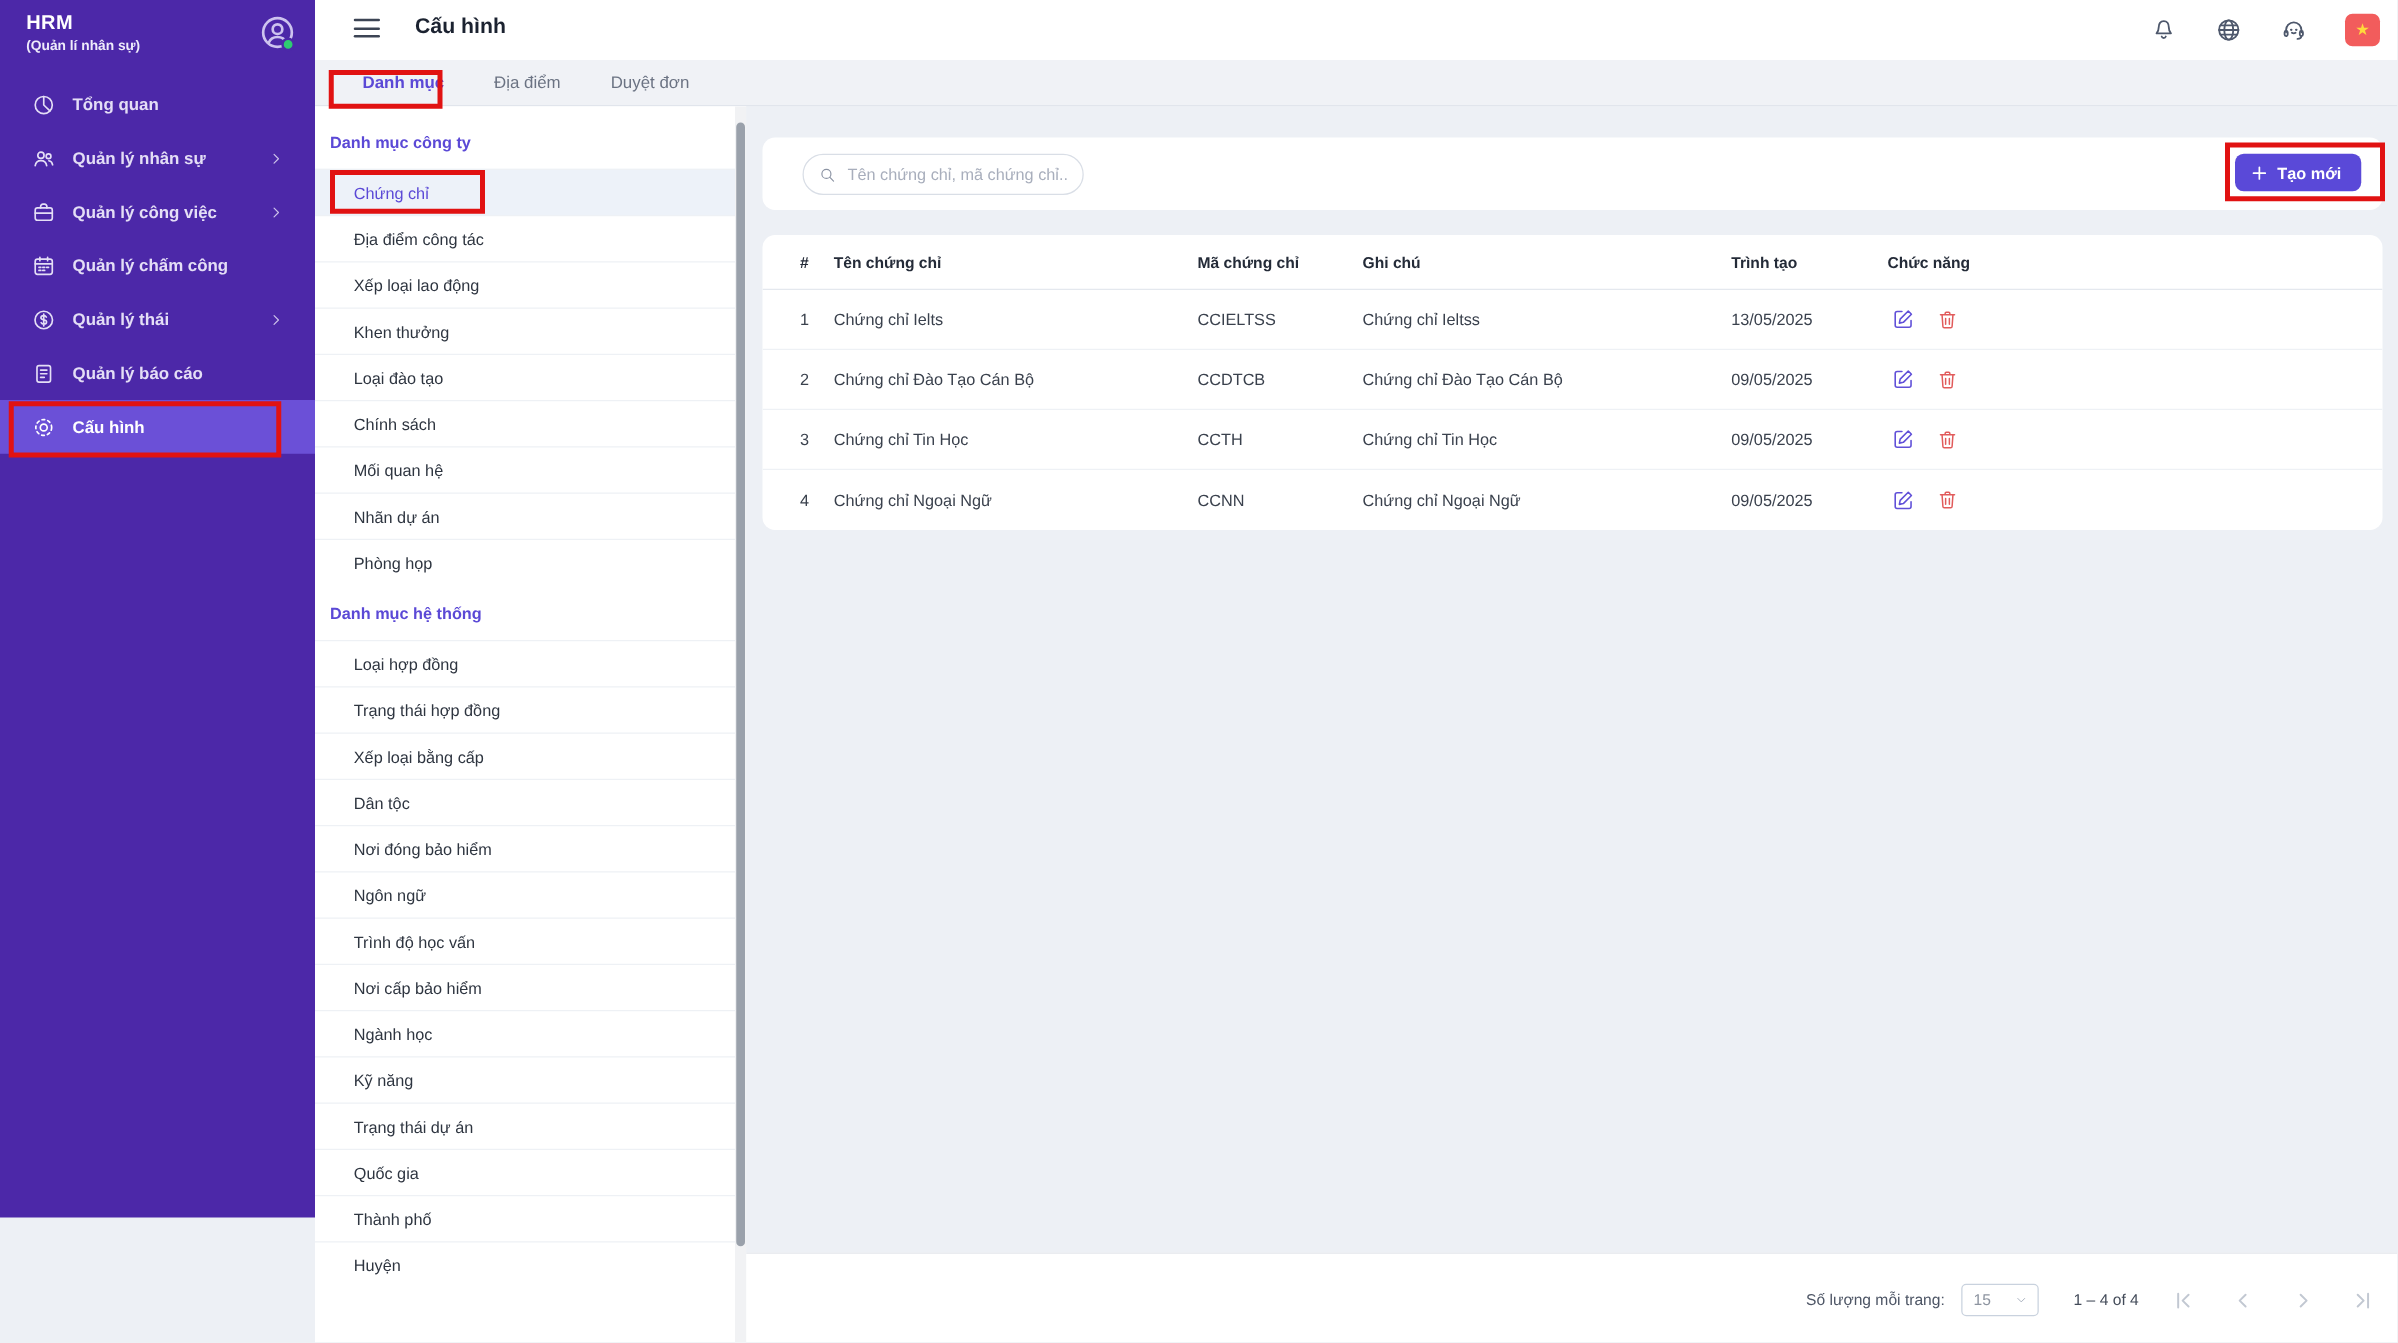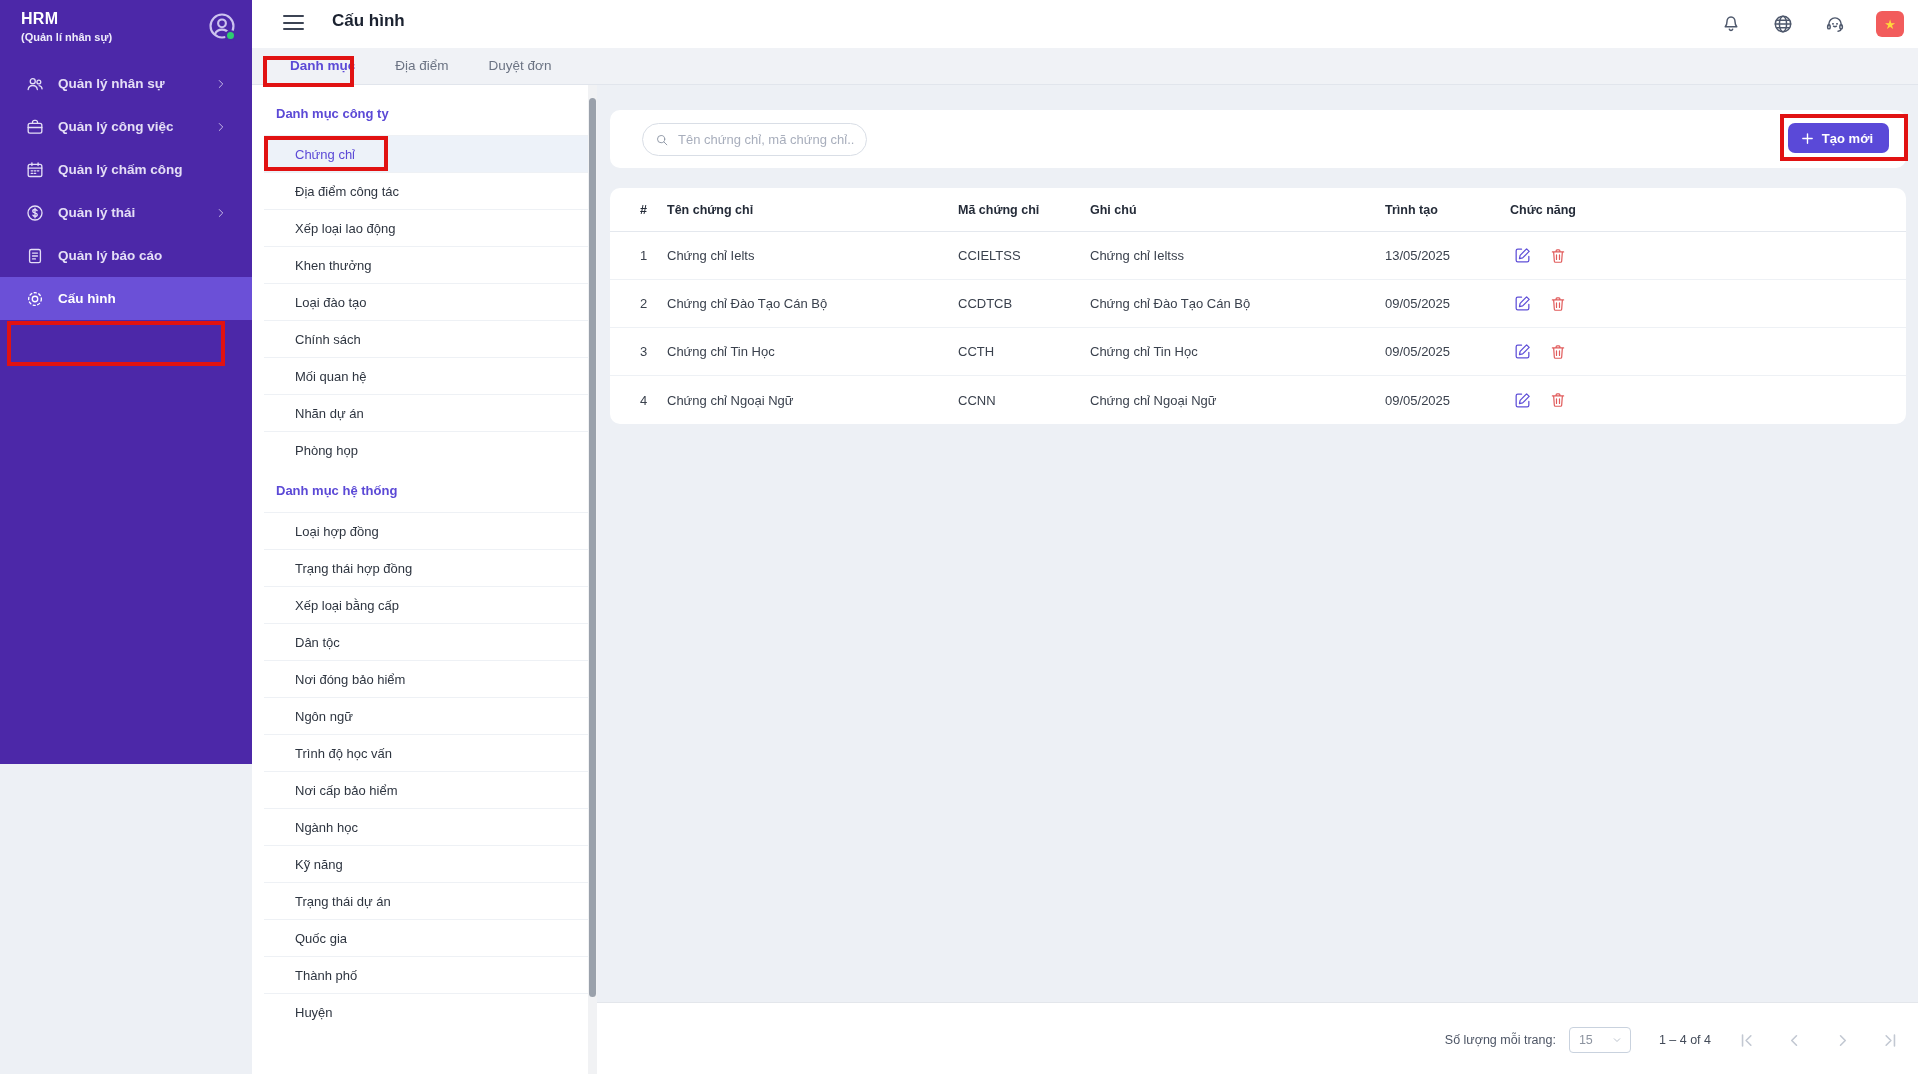--- a/index.html
+++ b/index.html
@@ -2,21 +2,21 @@
 <html><head>
 <meta charset="utf-8">
 <style>
   * { margin:0; padding:0; box-sizing:border-box; }
   html,body { width:1918px; height:1074px; overflow:hidden; }
   body { font-family:"Liberation Sans","DejaVu Sans",sans-serif; background:#edf0f5; position:relative; font-size:13px; color:#333a45; }
   svg { display:block; }
   .ico { stroke:currentColor; fill:none; stroke-width:1.6; stroke-linecap:round; stroke-linejoin:round; }
 
   
-  .sidebar { position:absolute; left:0; top:0; width:252px; height:764px; background:#4c28a8; color:#e9e5f8; z-index:2; }
+  .sidebar { position:absolute; left:0; top:0; width:252px; height:974px; background:#4c28a8; color:#e9e5f8; z-index:2; }
   .brand { position:relative; padding:10px 0 0 21px; height:62px; }
   .brand-title { font-size:16px; font-weight:bold; color:#ffffff; letter-spacing:.3px; }
   .brand-sub { font-size:11px; font-weight:bold; color:#efecfb; margin-top:3px; }
   .avatar-wrap { position:absolute; right:14px; top:10px; width:32px; height:32px; color:#cdc3ef; }
   .avatar-dot { position:absolute; right:2px; bottom:1px; width:11px; height:11px; border-radius:50%; background:#2ecc71; border:2px solid #4c28a8; }
   .nav { margin-top:0; }
   .nav-item { height:43px; display:flex; align-items:center; padding:0 24px 0 25px; cursor:pointer; font-size:13.5px; font-weight:bold; color:#e4def6; }
   .nav-item .nav-ic { width:20px; height:20px; margin-right:13px; flex:0 0 auto; }
   .nav-item .nav-label { flex:1 1 auto; }
   .nav-item .nav-chev { width:14px; height:14px; opacity:.85; }
@@ -30,21 +30,21 @@
   .header-icons { position:absolute; right:14px; top:0; height:48px; display:flex; align-items:center; gap:30px; color:#4e586c; }
   .hicon { width:22px; height:22px; cursor:pointer; }
   .flag { width:28px; height:26px; border-radius:6px; background:#f25c5c; color:#ffd93b; display:flex; align-items:center; justify-content:center; font-size:13px; cursor:pointer; font-family:"DejaVu Sans",sans-serif; }
 
   
   .tabbar { position:absolute; left:252px; top:48px; width:1666px; height:37px; background:#f0f2f6; border-bottom:1px solid #e1e5ec; display:flex; align-items:center; padding-left:25px; gap:14px; }
   .tab { padding:0 13px; font-size:13.5px; color:#6b7383; cursor:pointer; line-height:30px; }
   .tab.active { color:#5b49d6; font-weight:bold; }
 
   
-  .catpanel { position:absolute; left:252px; top:85px; width:345px; height:989px; background:#ffffff; padding-top:6px; overflow:hidden;padding-left:12px; }
+  .catpanel { position:absolute; left:252px; top:85px; width:345px; height:989px; background:#ffffff; padding-top:6px; overflow:hidden; }
   .cat-group-header { height:44px; display:flex; align-items:center; padding-left:12px; color:#5b49d6; font-size:13px; font-weight:bold; }
   .cat-item { height:37px; display:flex; align-items:center; padding-left:31px; font-size:13px; color:#2e3540; border-top:1px solid #eef1f5; cursor:pointer; background:#fff; }
   .cat-item.selected { background:#edf2f9; color:#5b49d6; }
   .cat-scroll-track { position:absolute; left:336px; top:0; width:9px; height:989px; background:#f1f2f4; }
   .cat-scroll-thumb { position:absolute; left:337px; top:13px; width:7px; height:899px; background:#9aa1ab; border-radius:4px; cursor:grab; }
 
   
   .main { position:absolute; left:597px; top:85px; width:1321px; height:917px; background:#edf0f5; }
   .search-card { position:absolute; left:13px; top:25px; width:1296px; height:58px; background:#ffffff; border-radius:10px; }
   .search-box { position:absolute; left:32px; top:13px; width:225px; height:33px; border:1px solid #d9dee6; border-radius:17px; background:#fff; display:flex; align-items:center; padding:0 12px; color:#9aa2b1; }
@@ -91,20 +91,29 @@
     <div class="avatar-wrap">
       <svg class="ico" viewBox="0 0 24 24" width="32" height="32">
           <circle cx="12" cy="12" r="8.6"></circle>
           <circle cx="12" cy="10" r="2.9"></circle>
           <path d="M6.8 18c.9-2.2 2.9-3.3 5.2-3.3s4.3 1.1 5.2 3.3"></path>
         </svg>
       <span class="avatar-dot"></span>
     </div>
   </div>
   <nav class="nav" id="nav-mount">
+      <div class="nav-item">
+        <span class="nav-ic">
+          <svg class="ico " viewBox="0 0 24 24" width="20" height="20">
+            <circle cx="12" cy="12" r="8.2"></circle>
+            <path d="M12 3.8V12l5.9 5.7"></path>
+          </svg>
+        </span>
+        <span class="nav-label">Tổng quan</span>
+      </div>
       <div class="nav-item">
         <span class="nav-ic">
           <svg class="ico " viewBox="0 0 24 24" width="20" height="20">
             <circle cx="9.3" cy="8.6" r="3"></circle>
             <path d="M3.8 18.6c.5-3.2 2.8-4.8 5.5-4.8s5 1.6 5.5 4.8"></path>
             <circle cx="16.6" cy="9.6" r="2.3"></circle>
             <path d="M16.9 13.9c2 .3 3.3 1.7 3.6 3.9"></path>
           </svg>
         </span>
         <span class="nav-label">Quản lý nhân sự</span>

